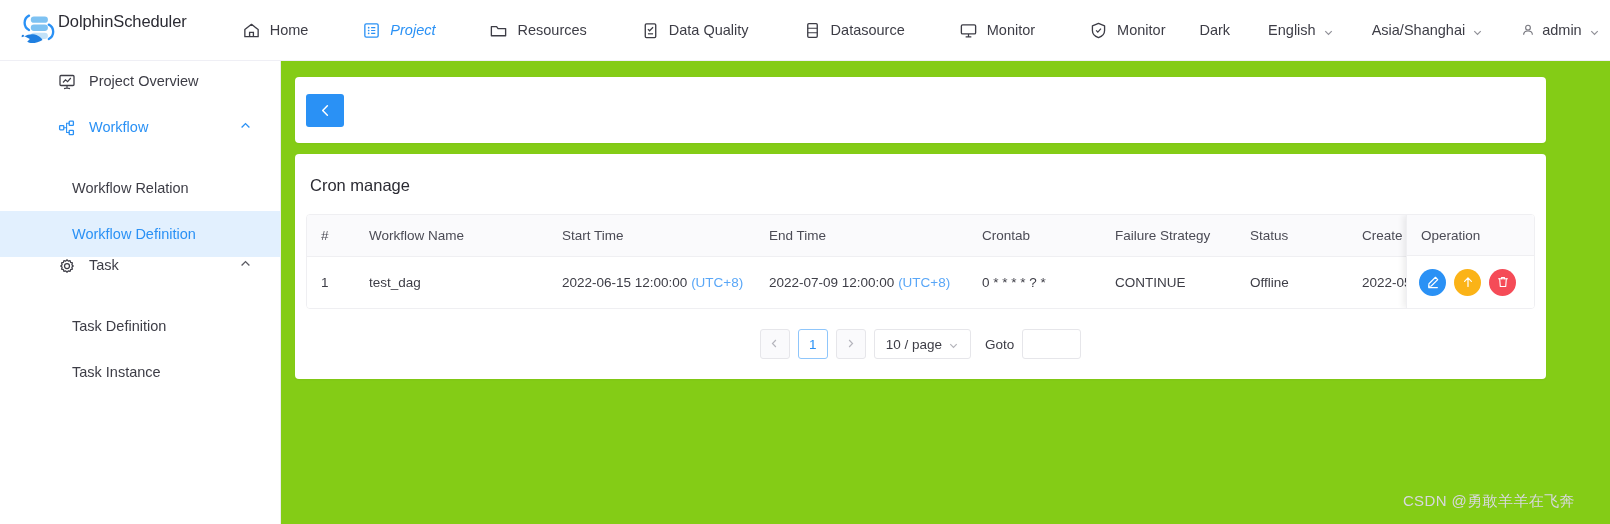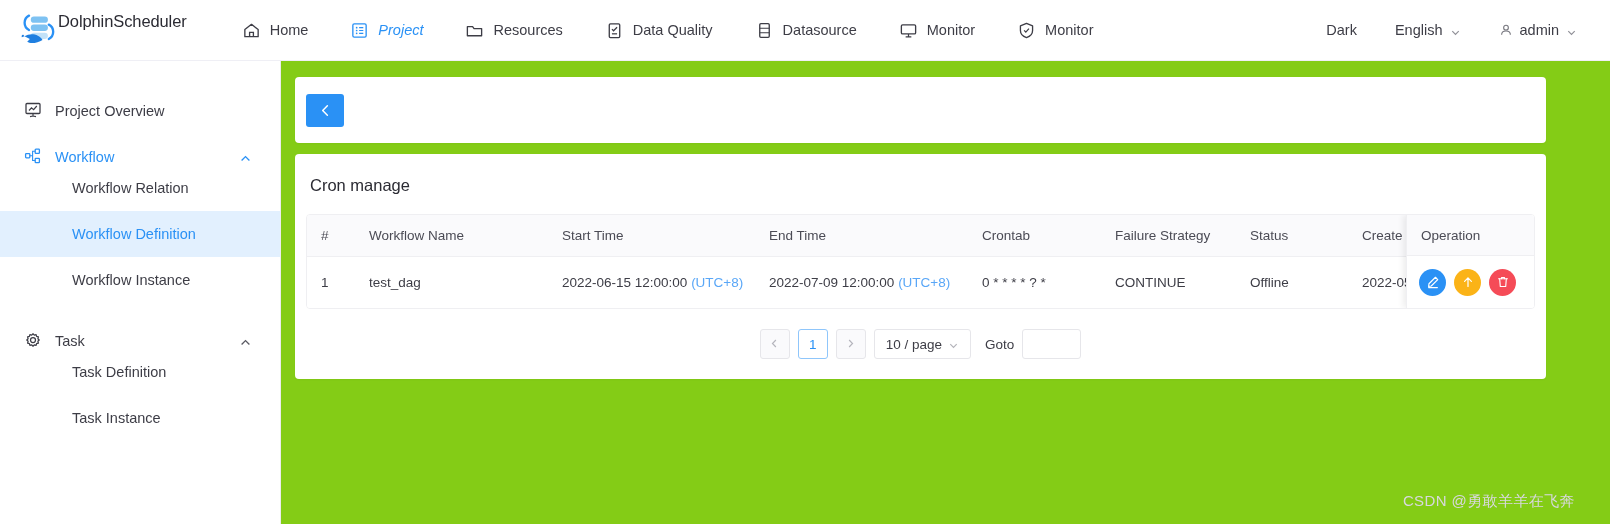--- a/index.html
+++ b/index.html
@@ -15,21 +15,21 @@
   
   .topnav {
     position: absolute; left: 0; top: 0; width: 1610px; height: 61px;
     background: #ffffff; border-bottom: 1px solid #efeff5;
     display: flex; align-items: center;
   }
   .brand { display: flex; align-items: flex-start; margin-left: 18px; margin-right: 34px; }
   .brand-logo { width: 40px; height: 36px; position: relative; flex: none; }
   .brand-name { font-size: 16.5px; color: #2b2b33; letter-spacing: -0.1px; white-space: nowrap; }
 
-  .navitems { display: flex; align-items: center; gap: 0px; }
+  .navitems { display: flex; align-items: center; gap: 12px; }
   .navitem {
     display: flex; align-items: center; gap: 9px;
     padding: 0 21px; height: 60px; cursor: pointer;
     font-size: 14.5px; color: #3d3d46; white-space: nowrap;
   }
   .navitem.active { color: #2a91f5; font-style: italic; }
   .navitem .ic { width: 19px; height: 19px; display: block; flex: none; }
 
   .navright { margin-left: auto; display: flex; align-items: center; gap: 12px; padding-right: 20px; }
   .nr-item {
@@ -38,22 +38,22 @@
   }
   .caret { width: 11px; height: 11px; display: block; opacity: .75; }
 
   
   .sidebar {
     position: absolute; left: 0; top: 61px; width: 281px; height: 463px;
     background: #ffffff; border-right: 1px solid #ececed;
     padding-top: 12px;
   }
   .side-item {
-    display: flex; align-items: flex-end; height: 46px; cursor: pointer;
-    font-size: 14.5px; color: #3d3d46; padding-left: 24px; position: relative;
+    display: flex; align-items: flex-start; height: 46px; cursor: pointer;
+    font-size: 14.5px; color: #3d3d46; padding-left: 58px; position: relative;
   }
   .side-item .sic { width: 18px; height: 18px; margin-right: 13px; flex: none; display: block; }
   .side-item.parent.open { color: #2a91f5; }
   .side-item .arrow { position: absolute; right: 28px; width: 13px; height: 13px; }
   .side-sub {
     display: flex; align-items: center; height: 46px; cursor: pointer;
     font-size: 14.5px; color: #3d3d46; padding-left: 72px;
   }
   .side-sub.selected { background: #e2f0fe; color: #2a91f5; }
   .side-scrollbar {
@@ -246,20 +246,28 @@
       </div>
       <div class="nr-item">
         <span>English</span>
         <span class="caret">
           <svg viewBox="0 0 12 12" fill="none" stroke="#6b6b75" stroke-width="1.3">
               <path d="M2.5 4.5 L6 8 L9.5 4.5"></path>
             </svg>
         </span>
       </div>
       <div class="nr-item">
+        <span>Asia/Shanghai</span>
+        <span class="caret">
+          <svg viewBox="0 0 12 12" fill="none" stroke="#6b6b75" stroke-width="1.3">
+              <path d="M2.5 4.5 L6 8 L9.5 4.5"></path>
+            </svg>
+        </span>
+      </div>
+      <div class="nr-item">
         <span class="caret" style="width:14px;height:14px;">
           <svg viewBox="0 0 16 16" fill="none" stroke="#4b4b55" stroke-width="1.3">
             <circle cx="8" cy="5.3" r="2.7"></circle>
               <path d="M3 13.4 C3 10.6 5.2 9.2 8 9.2 C10.8 9.2 13 10.6 13 13.4"></path>
           </svg>
         </span>
         <span>admin</span>
         <span class="caret">
           <svg viewBox="0 0 12 12" fill="none" stroke="#6b6b75" stroke-width="1.3">
               <path d="M2.5 4.5 L6 8 L9.5 4.5"></path>
@@ -297,23 +305,20 @@
             <path d="M2.6 8.4 L6.5 4.6 L10.4 8.4"></path>
           </svg>
       </span>
     </div>
 
     <div class="side-sub">
       <span>Workflow Relation</span>
     </div>
     <div class="side-sub selected">
       <span>Workflow Definition</span>
-    </div>
-    <div class="side-sub">
-      <span>Workflow Instance</span>
     </div>
 
     <div class="side-item parent">
       <span class="sic">
         <svg viewBox="0 0 18 18" fill="none" stroke="#3d3d46" stroke-width="1.25">
           <circle cx="9" cy="9" r="2.5"></circle>
           <path d="M9 1.9 L10.3 3.2 L12.1 2.7 L12.6 4.5 L14.4 5 L13.9 6.8 L15.2 8.1 L13.9 9.4 L14.4 11.2 L12.6 11.7 L12.1 13.5 L10.3 13 L9 14.3 L7.7 13 L5.9 13.5 L5.4 11.7 L3.6 11.2 L4.1 9.4 L2.8 8.1 L4.1 6.8 L3.6 5 L5.4 4.5 L5.9 2.7 L7.7 3.2 Z" stroke-linejoin="round" transform="translate(0,0.9)"></path>
         </svg>
       </span>
       <span>Task</span>

